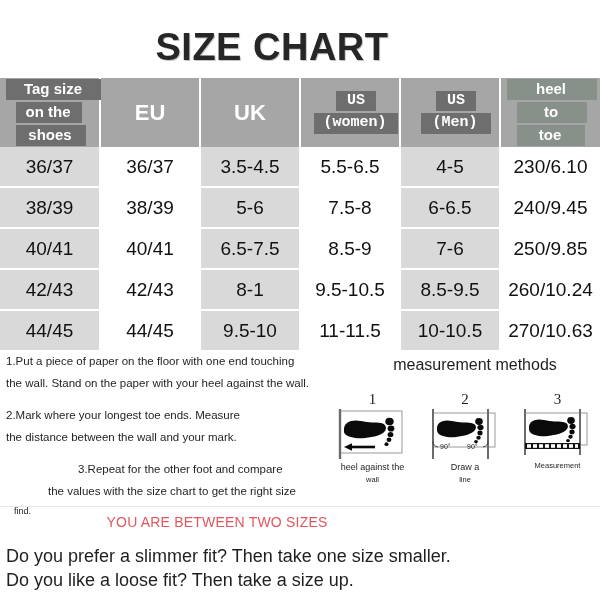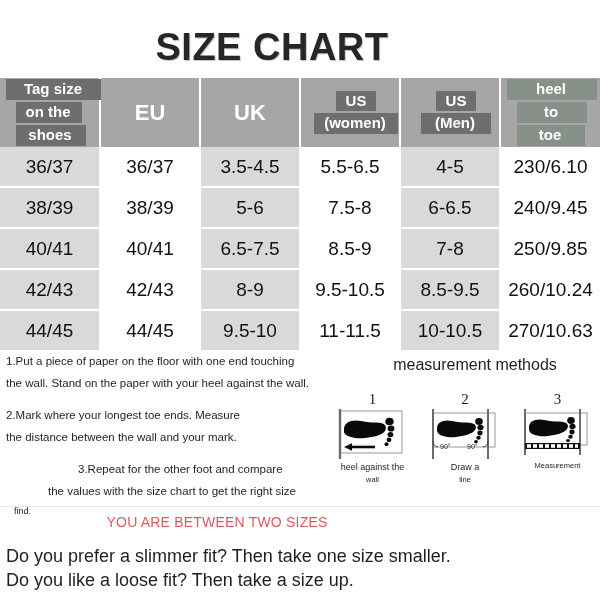--- a/index.html
+++ b/index.html
@@ -77,21 +77,21 @@
   .chip.g2{min-width:60px;}
   .chip.g3{min-width:58px;}
   .chip.us{min-width:28px;text-align:center;padding:1px 6px;}
   .chip.wom{min-width:74px;}
   .chip.men{min-width:60px;}
 
   .stack.right{align-items:flex-start;}
   .stack.right .chip:nth-child(2){margin-left:10px;}
   .stack.right .chip:nth-child(3){margin-left:10px;}
 
-  .stack.usstack{align-items:center;padding-left:12px;}
+  .stack.usstack{align-items:center;padding-left:12px;font-family:Liberation Mono, monospace;}
   .stack.usstack .chip.us{margin-left:0;}
 
   
   .drow td{
     height:39px;
     font-size:19px;
     color:#111;
     border-bottom:2px solid #ffffff;
     border-right:2px solid #ffffff;
   }
@@ -218,27 +218,27 @@
         <td class="c-shade">5-6</td>
         <td class="c-white">7.5-8</td>
         <td class="c-shade">6-6.5</td>
         <td class="c-white">240/9.45</td>
       </tr>
       <tr class="drow">
         <td class="c-shade">40/41</td>
         <td class="c-white">40/41</td>
         <td class="c-shade">6.5-7.5</td>
         <td class="c-white">8.5-9</td>
-        <td class="c-shade">7-8</td>
+        <td class="c-shade">7-6</td>
         <td class="c-white">250/9.85</td>
       </tr>
       <tr class="drow">
         <td class="c-shade">42/43</td>
         <td class="c-white">42/43</td>
-        <td class="c-shade">8-9</td>
+        <td class="c-shade">8-1</td>
         <td class="c-white">9.5-10.5</td>
         <td class="c-shade">8.5-9.5</td>
         <td class="c-white">260/10.24</td>
       </tr>
       <tr class="drow">
         <td class="c-shade">44/45</td>
         <td class="c-white">44/45</td>
         <td class="c-shade">9.5-10</td>
         <td class="c-white">11-11.5</td>
         <td class="c-shade">10-10.5</td>

